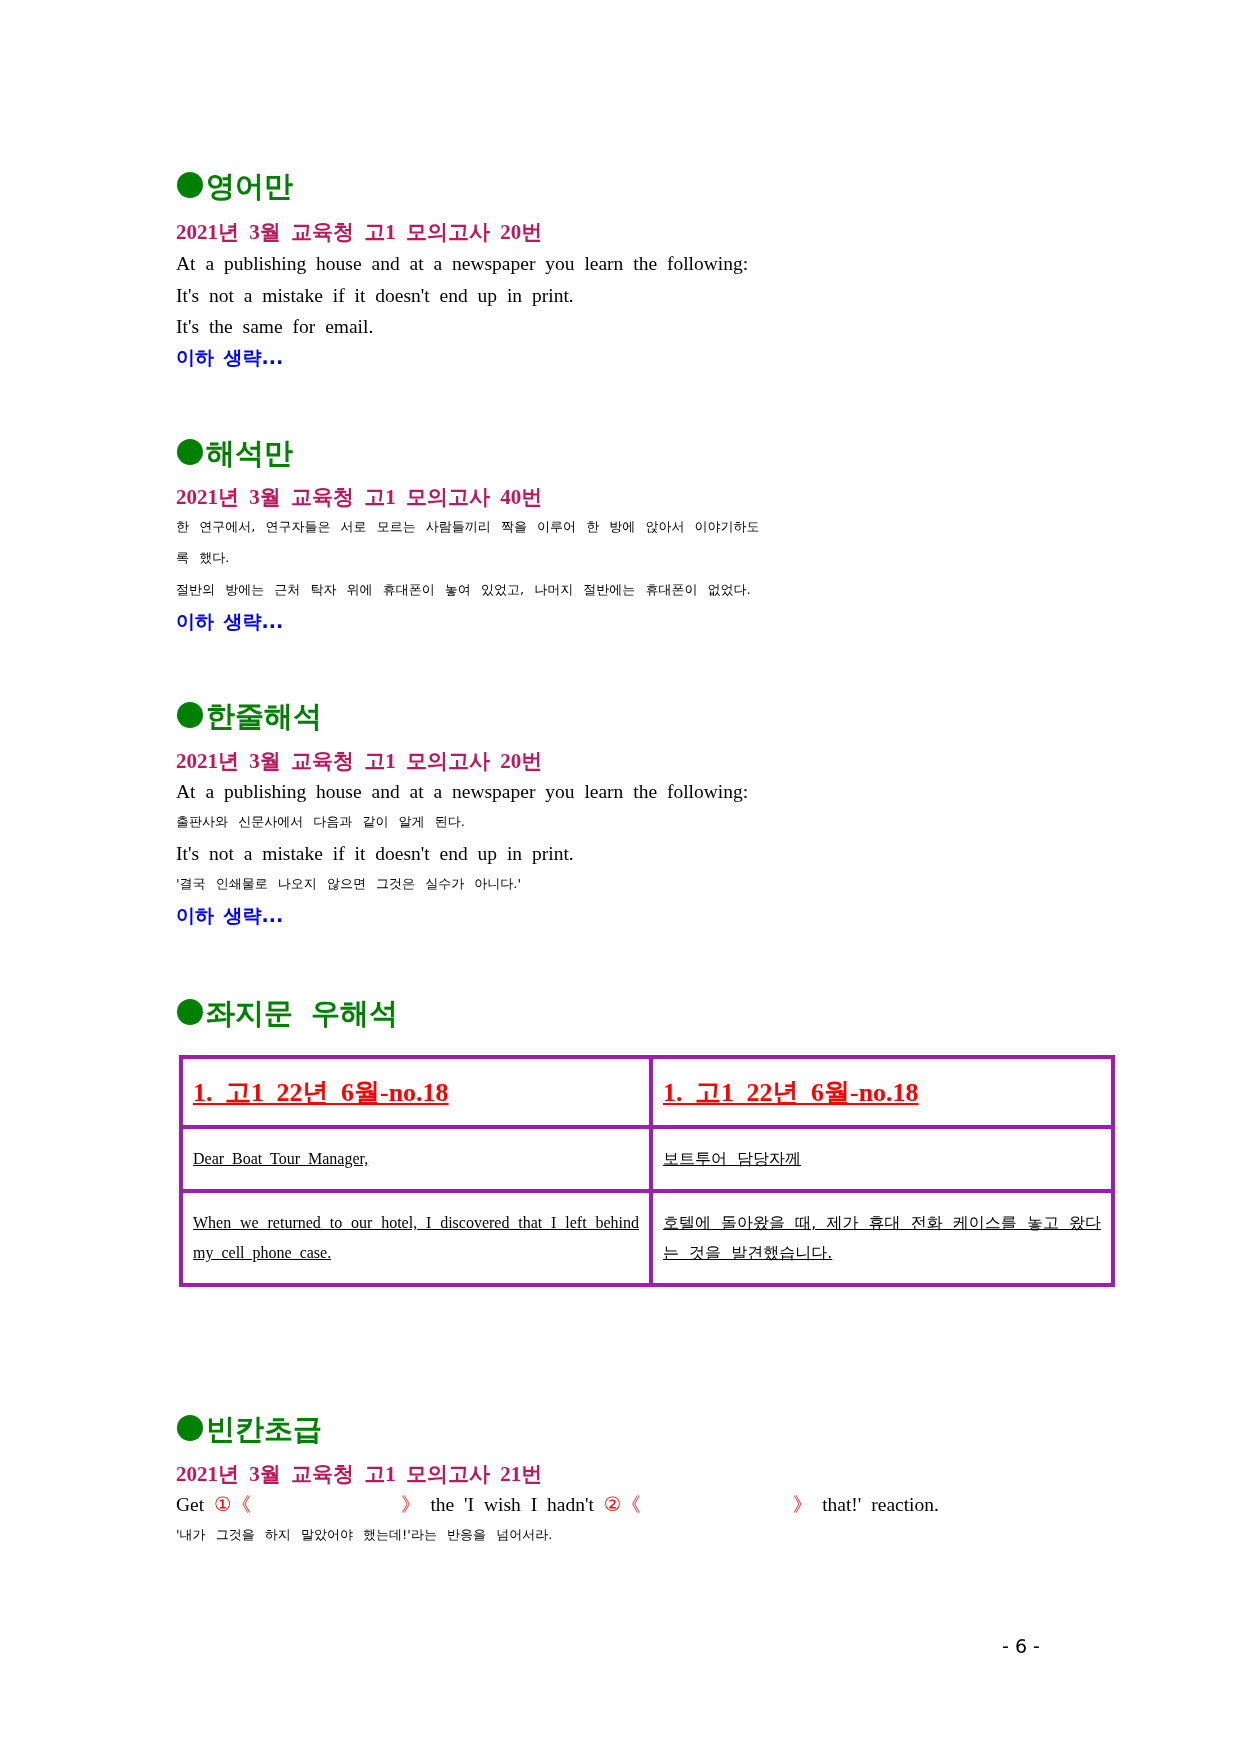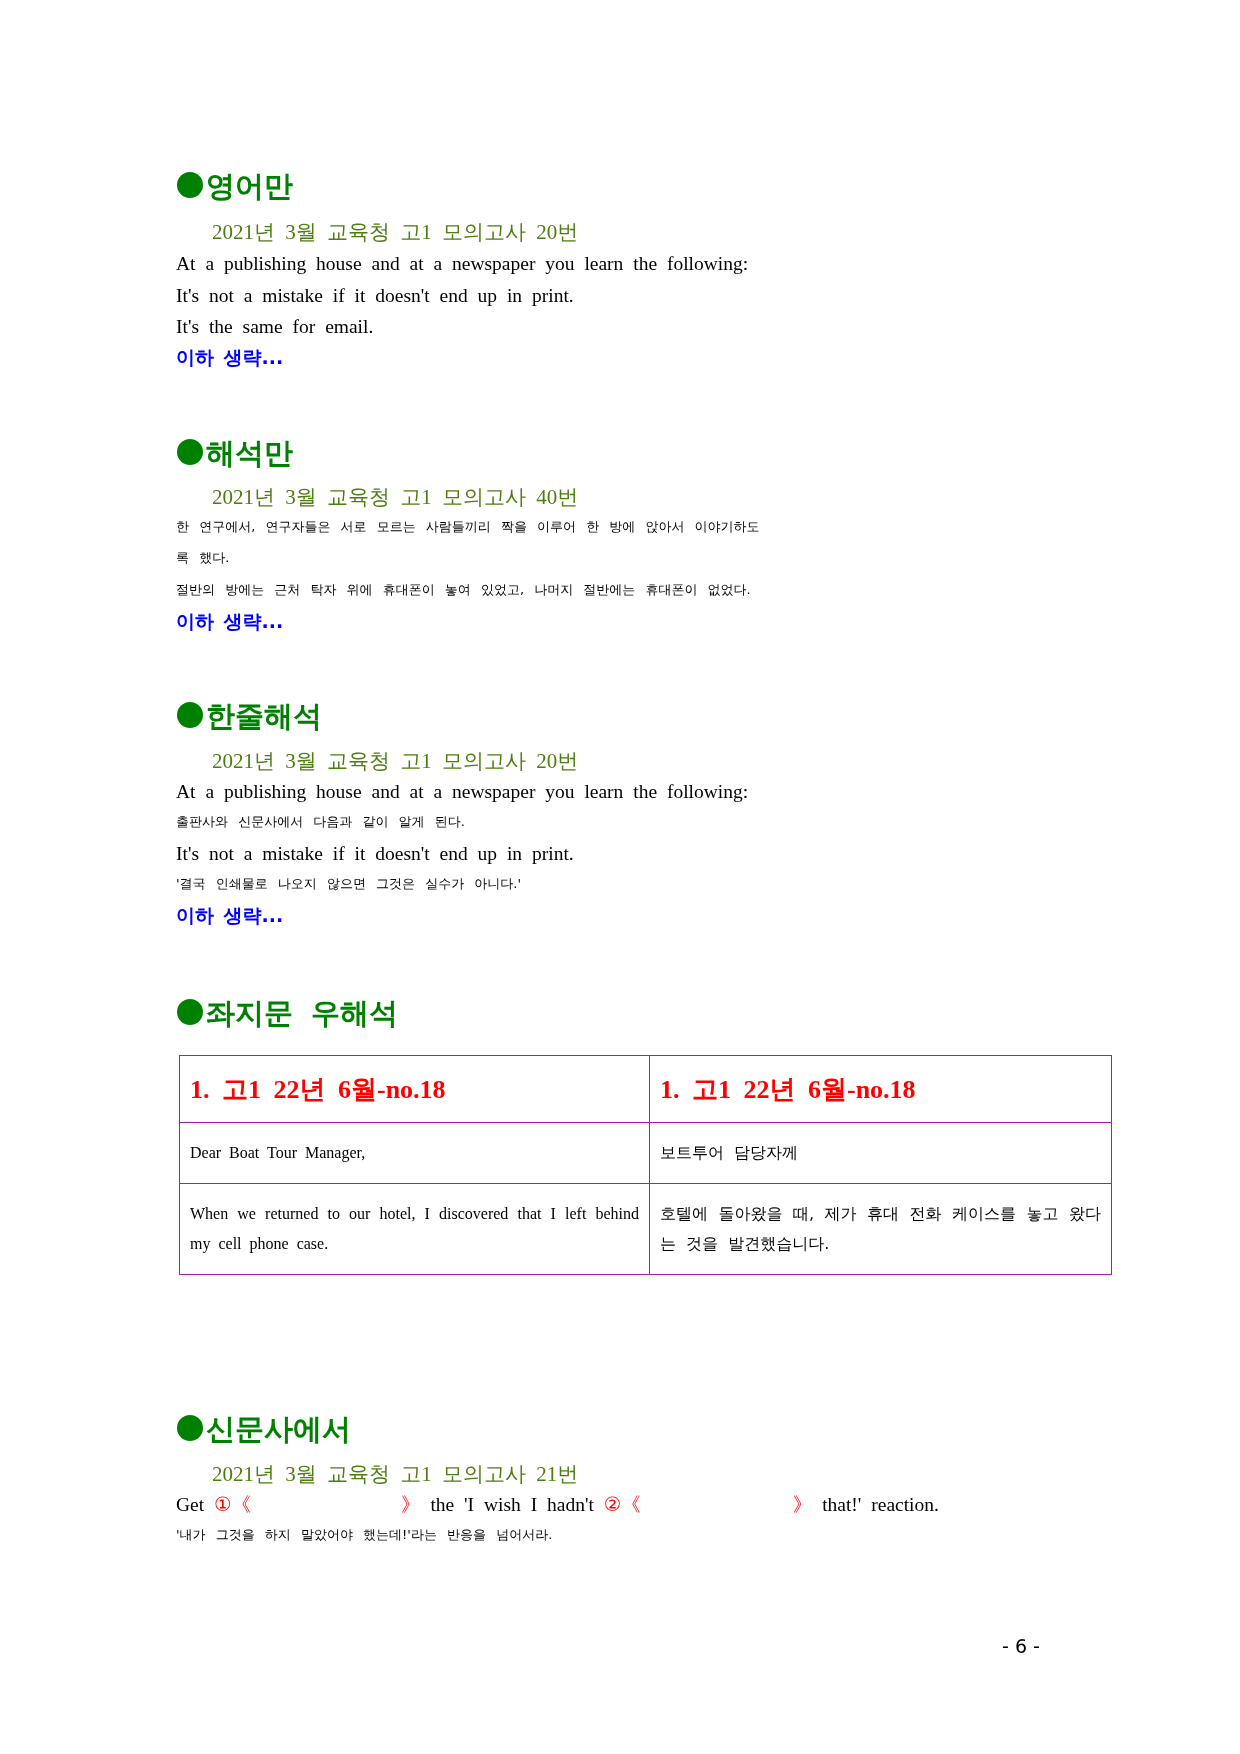--- a/index.html
+++ b/index.html
@@ -1,25 +1,25 @@
 <!DOCTYPE html>
 <html><head>
   <meta charset="utf-8">
   <style>
     html, body { margin: 0; padding: 0; background: #ffffff; }
     body { width: 1240px; height: 1754px; position: relative; overflow: hidden; font-family: "DejaVu Sans", sans-serif; }
     .abs { position: absolute; }
     .h1 { color: #008000; font-family: "DejaVu Sans", sans-serif; font-weight: bold; font-size: 29px; line-height: 38px; white-space: nowrap; letter-spacing: 0px; }
     .h1 .dot { display: inline-block; width: 26px; height: 26px; border-radius: 50%; background: #008000; vertical-align: -2px; margin-right: 3px; }
-    .src { color: #4d7c0f; font-family: "Liberation Serif", serif; font-weight: normal; font-size: 21px; line-height: 26px; white-space: nowrap; word-spacing: 5px; margin-left: 36px; }
+    .src { color: #be185d; font-family: "Liberation Serif", serif; font-weight: bold; font-size: 21px; line-height: 26px; white-space: nowrap; word-spacing: 5px; }
     .en { color: #000; font-family: "Liberation Serif", serif; font-size: 19.5px; line-height: 26px; white-space: nowrap; word-spacing: 5px; }
     .ko { color: #000; font-family: "DejaVu Sans", sans-serif; font-size: 13px; line-height: 26px; white-space: nowrap; word-spacing: 6px; }
     .more { color: #0000ff; font-family: "DejaVu Sans", sans-serif; font-weight: bold; font-size: 19px; line-height: 26px; white-space: nowrap; word-spacing: 3px; }
     table.tr { position: absolute; left: 179px; top: 1055px; width: 932px; border-collapse: collapse; table-layout: fixed; }
-    table.tr td { border: 1px solid #a21caf; vertical-align: middle; padding: 0 10px; }
+    table.tr td { border: 4px solid #a21caf; vertical-align: middle; padding: 0 10px; text-decoration: underline; }
     table.tr td.c-head { height: 66px; color: #ff0000; font-family: "Liberation Serif", serif; font-weight: bold; font-size: 26px; word-spacing: 6px; white-space: nowrap; }
     table.tr td.cell { font-size: 16px; line-height: 30px; text-align: justify; text-align-last: left; }
     table.tr td.cell.en-c { font-family: "Liberation Serif", serif; word-spacing: 4px; }
     table.tr td.cell.ko-c { font-family: "DejaVu Sans", sans-serif; font-size: 16px; word-spacing: 5px; }
     .r1 td { height: 60px; }
     .r2 td { height: 86px; }
     .r3 td { height: 90px; }
     .blank-mark { color: #ff0000; font-family: "DejaVu Sans", sans-serif; }
     .gap1 { display: inline-block; width: 150px; }
     .gap2 { display: inline-block; width: 152px; }
@@ -75,21 +75,21 @@
     <td class="cell ko-c">보트투어 담당자께</td>
   </tr>
   <tr class="r3">
     <td class="cell en-c">When we returned to our hotel, I discovered that I left behind my cell phone case.</td>
     <td class="cell ko-c">호텔에 돌아왔을 때, 제가 휴대 전화 케이스를 놓고 왔다는 것을 발견했습니다.</td>
   </tr>
 </tbody>
   </table>
 
 <div class="abs h1" style="left:177px; top:1410px;">
-  <span class="dot"></span><span>신문사에서</span>
+  <span class="dot"></span><span>빈칸초급</span>
 </div>
 <div class="abs src" style="left:176px; top:1461px;">2021년 3월 교육청 고1 모의고사 21번</div>
 <div class="abs en" style="left:176px; top:1492px;">
   <span>Get </span><span class="blank-mark">①《</span><span class="gap1"></span><span class="blank-mark">》</span><span> the 'I wish I hadn't </span><span class="blank-mark">②《</span><span class="gap2"></span><span class="blank-mark">》</span><span> that!' reaction.</span>
 </div>
 <div class="abs ko" style="left:176px; top:1522px;">'내가 그것을 하지 말았어야 했는데!'라는 반응을 넘어서라.</div>
 
 <div class="abs pagenum" style="left:1002px; top:1635px;">- 6 -</div>
 
 </body></html>

